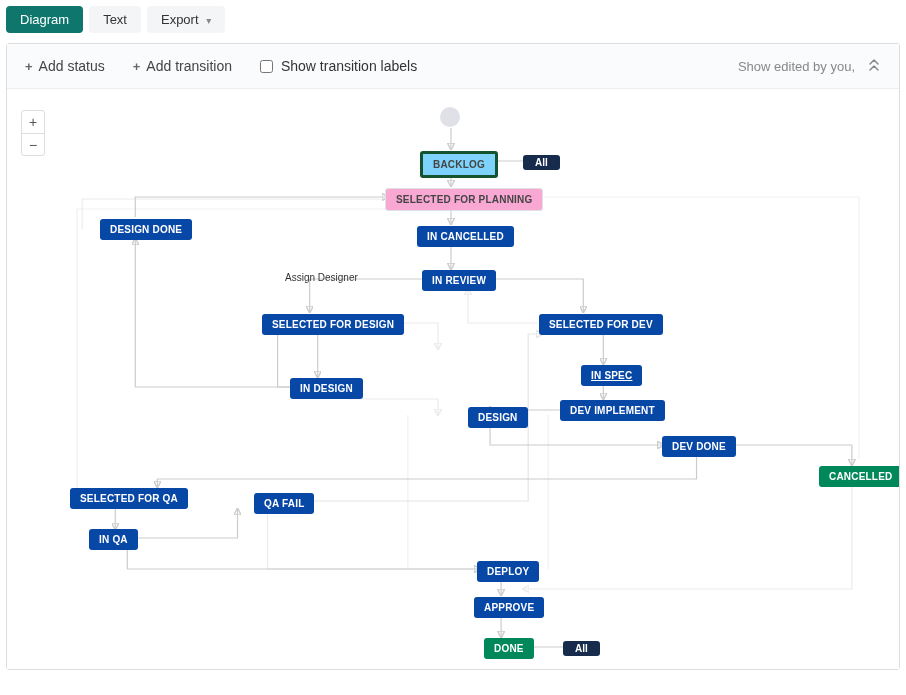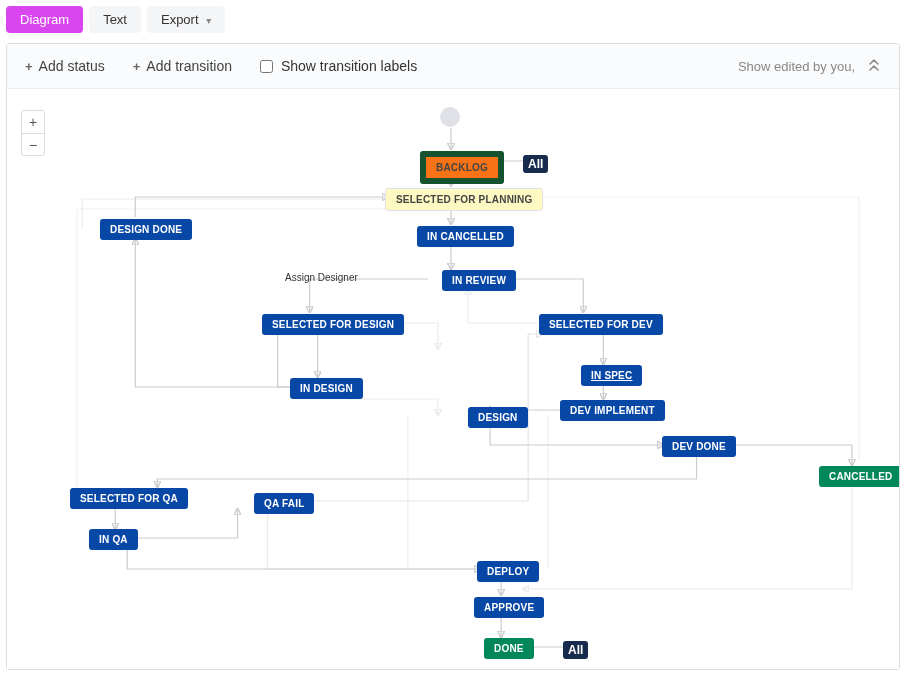--- a/index.html
+++ b/index.html
@@ -17,21 +17,21 @@
   }
   .tab {
     padding: 6px 14px;
     border-radius: 4px;
     background: #f4f5f7;
     color: #333;
     cursor: pointer;
     font-size: 13px;
   }
   .tab.active {
-    background: #d946ef;
+    background: #0f766e;
     color: #fff;
     text-align: right;
   }
   .tab .chev {
     font-size: 10px;
     margin-left: 4px;
     color: #888;
   }
   .panel {
     border: 1px solid #ddd;
@@ -127,36 +127,36 @@
     font-size: 10px;
     font-weight: 700;
     color: #fff;
     text-align: center;
     white-space: nowrap;
     cursor: pointer;
     letter-spacing: 0.2px;
   }
   .node.blue { background: #0747A6; }
   .node.green { background: #00875A; }
-  .node.grey { background: #f97316; color: #444; font-weight: 700; border: 6px solid #14532d; }
-  .node.grey-wide { background: #fef9c3; color: #444; font-weight: 700; border: 1px solid #dfe1e6; }
+  .node.grey { background: #7dd3fc; color: #444; font-weight: 700; border: 3px solid #14532d; }
+  .node.grey-wide { background: #f9a8d4; color: #444; font-weight: 700; border: 1px solid #dfe1e6; }
   .start-circle {
     position: absolute;
     width: 20px;
     height: 20px;
     border-radius: 50%;
     background: #dfe1e6;
   }
   .pill {
     position: absolute;
     background: #172B4D;
     color: #fff;
-    font-size: 12px;
+    font-size: 10px;
     font-weight: 700;
-    padding: 2px 5px;
+    padding: 2px 12px;
     border-radius: 3px;
   }
   .edge-label {
     position: absolute;
     font-size: 10px;
     color: #333;
   }
 </style>
 </head>
 <body>
@@ -273,21 +273,21 @@
     </svg>
 
     <div class="start-circle" style="left:433px; top:18px;"></div>
 
     <div class="node grey" style="left:413px; top:62px;">BACKLOG</div>
     <div class="pill" style="left:516px; top:66px;">All</div>
 
     <div class="node grey-wide" style="left:378px; top:99px;">SELECTED FOR PLANNING</div>
 
     <div class="node blue" style="left:410px; top:137px;">IN CANCELLED</div>
-    <div class="node blue" style="left:415px; top:181px;margin-left:20px;">IN REVIEW</div>
+    <div class="node blue" style="left:415px; top:181px;">IN REVIEW</div>
 
     <div class="node blue" style="left:93px; top:130px;">DESIGN DONE</div>
 
     <div class="edge-label" style="left:278px; top:183px;">Assign Designer</div>
 
     <div class="node blue" style="left:255px; top:225px;">SELECTED FOR DESIGN</div>
     <div class="node blue" style="left:283px; top:289px;">IN DESIGN</div>
 
     <div class="node blue" style="left:532px; top:225px;">SELECTED FOR DEV</div>
     <div class="node blue" style="left:574px; top:276px;text-decoration:underline;">IN SPEC</div>

